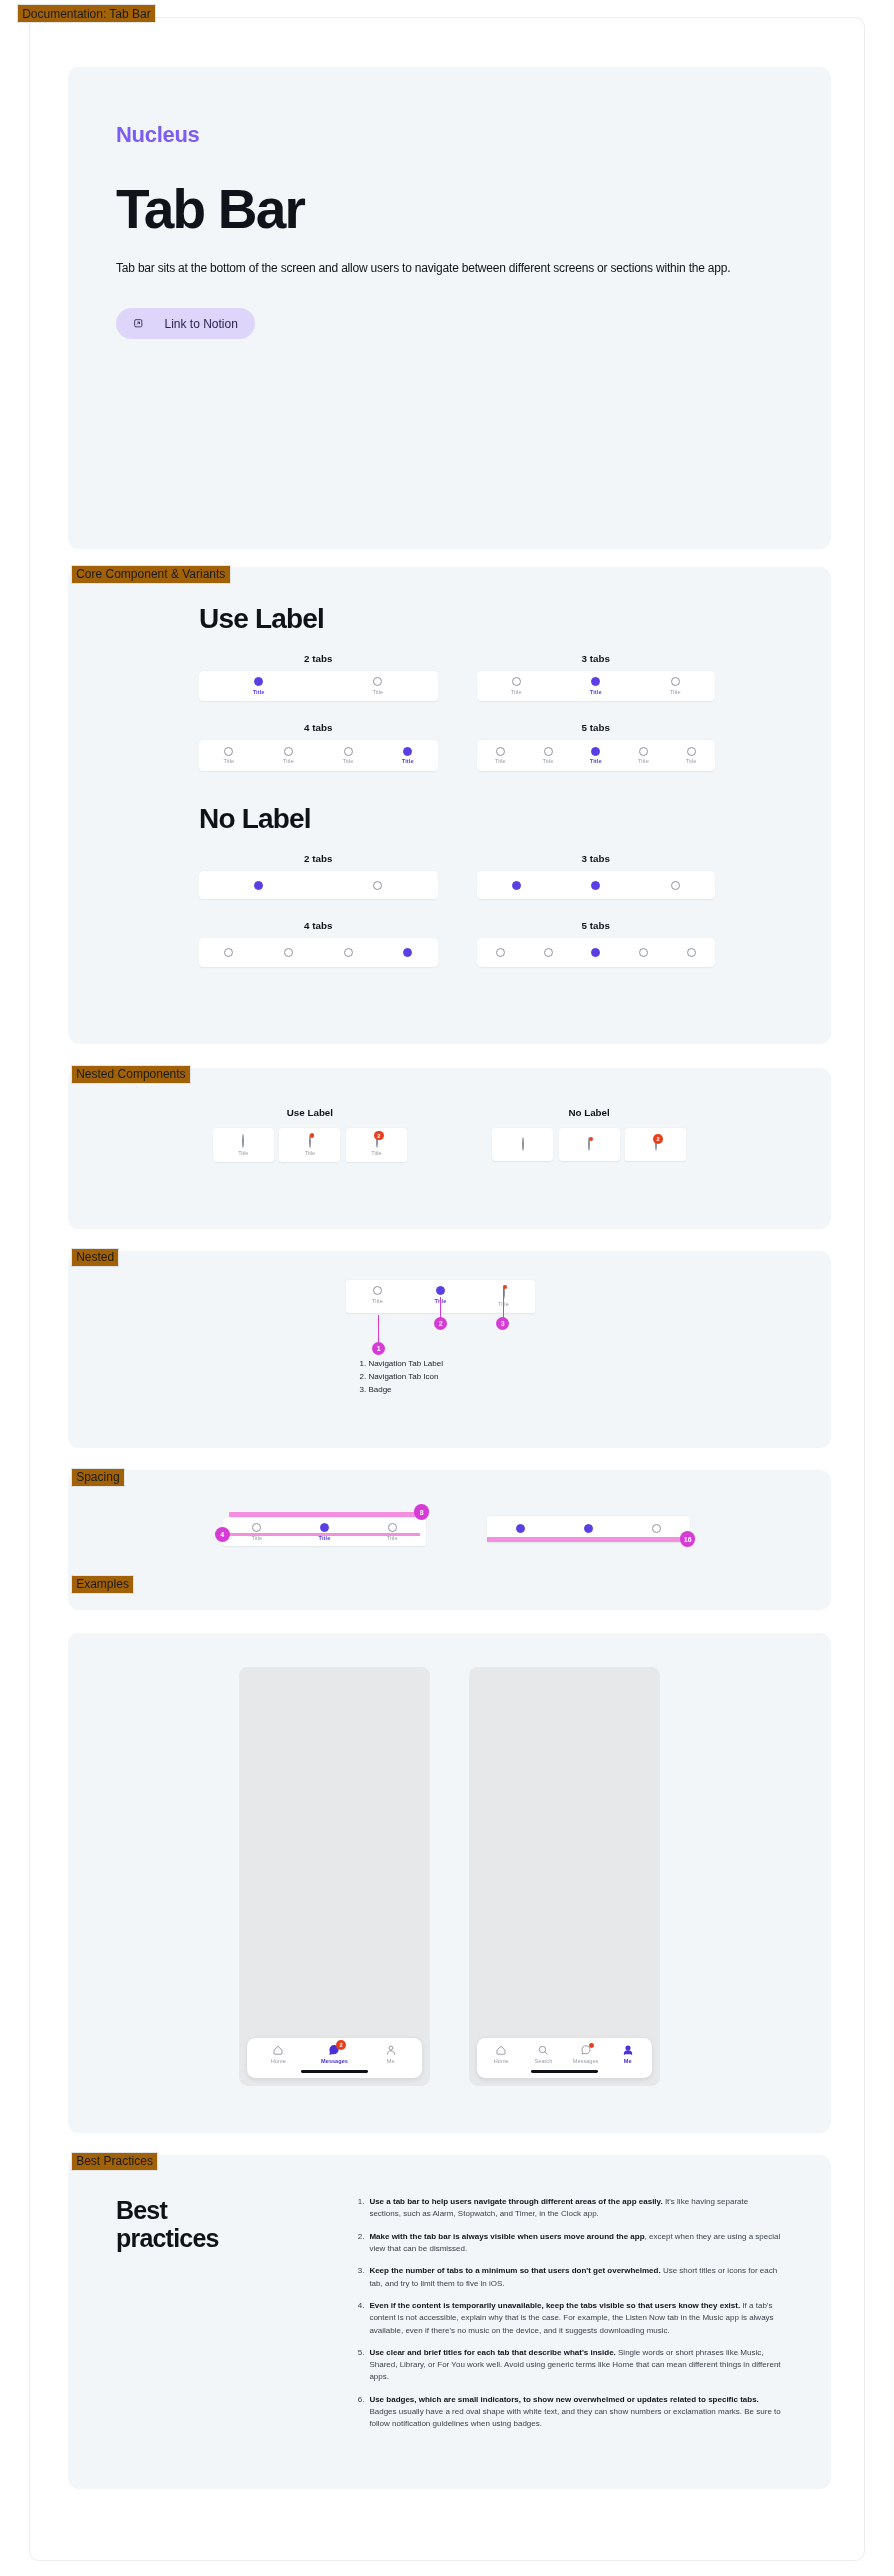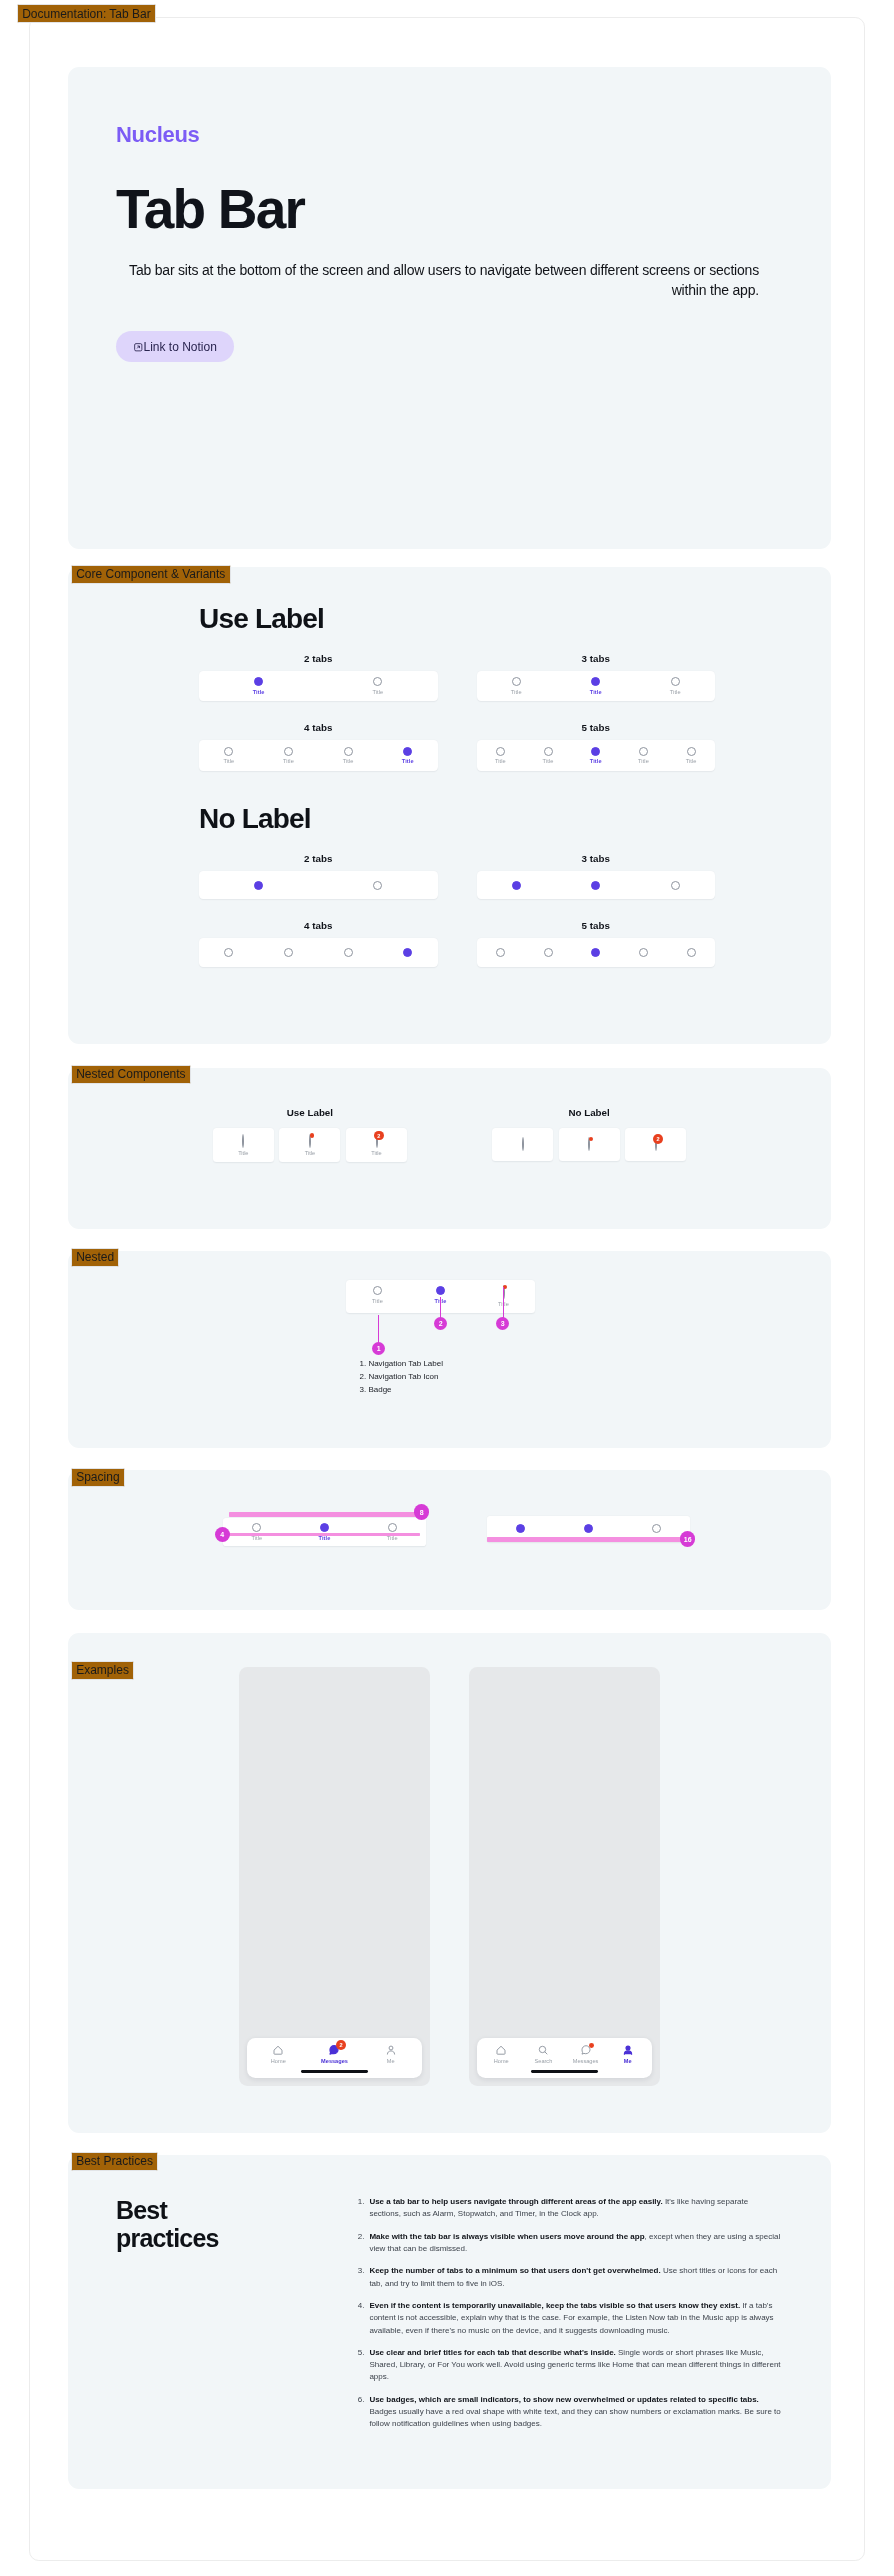--- a/index.html
+++ b/index.html
@@ -51,26 +51,26 @@
   }
   .hero-title {
     margin-top: 32px;
     font-size: 55px; line-height: 1.07; letter-spacing: -1.8px;
     color: #10131a;
   }
   .hero-title .l1 { font-weight: 300; display: block; }
   .hero-title .l2 { font-weight: 700; display: block; }
   .hero-desc {
     margin-top: 21px;
-    font-size: 14px; line-height: 1.45; letter-spacing: -0.2px;
-    color: #111318; max-width: 643px; font-weight: 400; text-align: right;
+    font-size: 12px; line-height: 1.45; letter-spacing: -0.2px;
+    color: #111318; max-width: 643px; font-weight: 400;
   }
   .notion-btn {
     margin-top: 31px;
-    display: inline-flex; align-items: center; gap: 0;
+    display: inline-flex; align-items: center; gap: 21px;
     background: #ded5fb; color: #2a2550;
     border: none; border-radius: 17px;
     padding: 8.4px 17px; font-size: 12px; font-weight: 500;
     font-family: "Liberation Sans", sans-serif;
     cursor: pointer;
   }
   .notion-btn svg { display: block; }
 
   
   #sec-core { top: 567px; height: 477px; }
@@ -528,21 +528,21 @@
           <span class="dot"></span>
         </div>
       </div>
       <div class="rule" style="left:0px; top:21px; width:200px;"></div>
       <div class="sp-pin" style="left:193px; top:15.4px;">16</div>
     </div>
 
   </div>
 </div>
 
-<div class="canvas-tag" style="left:71px; top:1661px;text-align:center;">Examples</div>
+<div class="canvas-tag" style="left:71px; top:1575px;text-align:center;">Examples</div>
 <div class="section" id="sec-examples">
   <div class="phones">
     <div class="phone">
       <div class="phone-tabbar">
         <div class="ptabs" id="phone-left-tabs">
             <div class="ptab">
               <span class="icon-wrap">
                 <svg class="gi" width="12" height="12" viewBox="0 0 18 18">
                   <path d="M3 9.2 L9 3.4 L15 9.2 V14.4 A.9.9 0 0 1 14.1 15.3 H3.9 A.9.9 0 0 1 3 14.4 Z" fill="none" stroke="#8e949e" stroke-width="1.4" stroke-linejoin="round"></path>
                 </svg>

